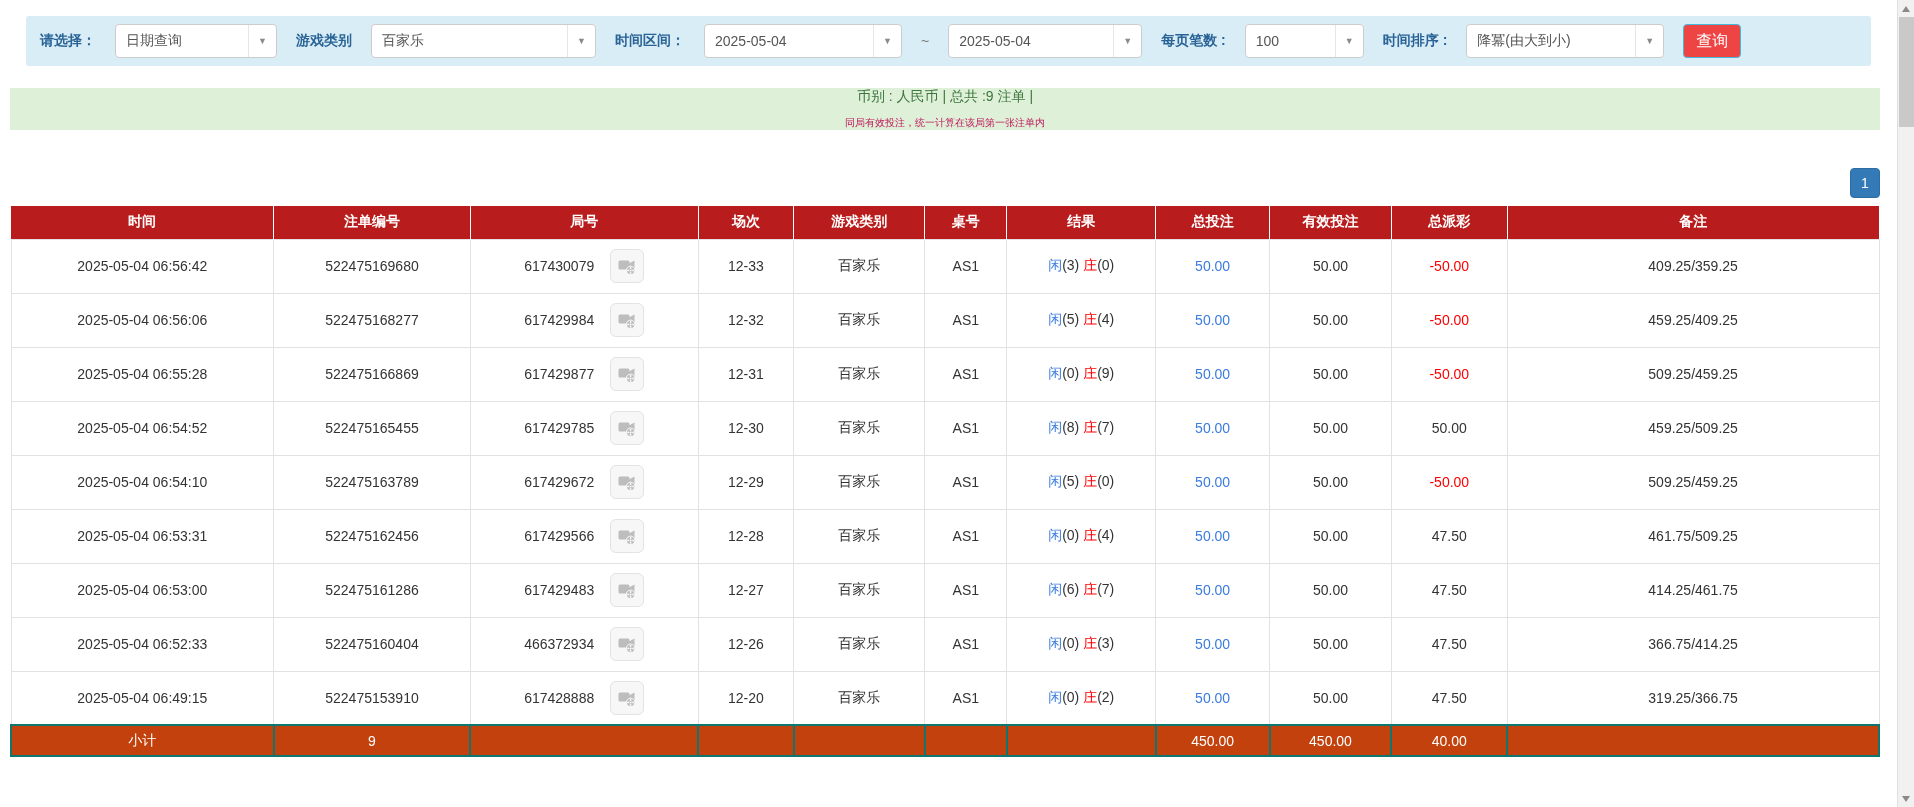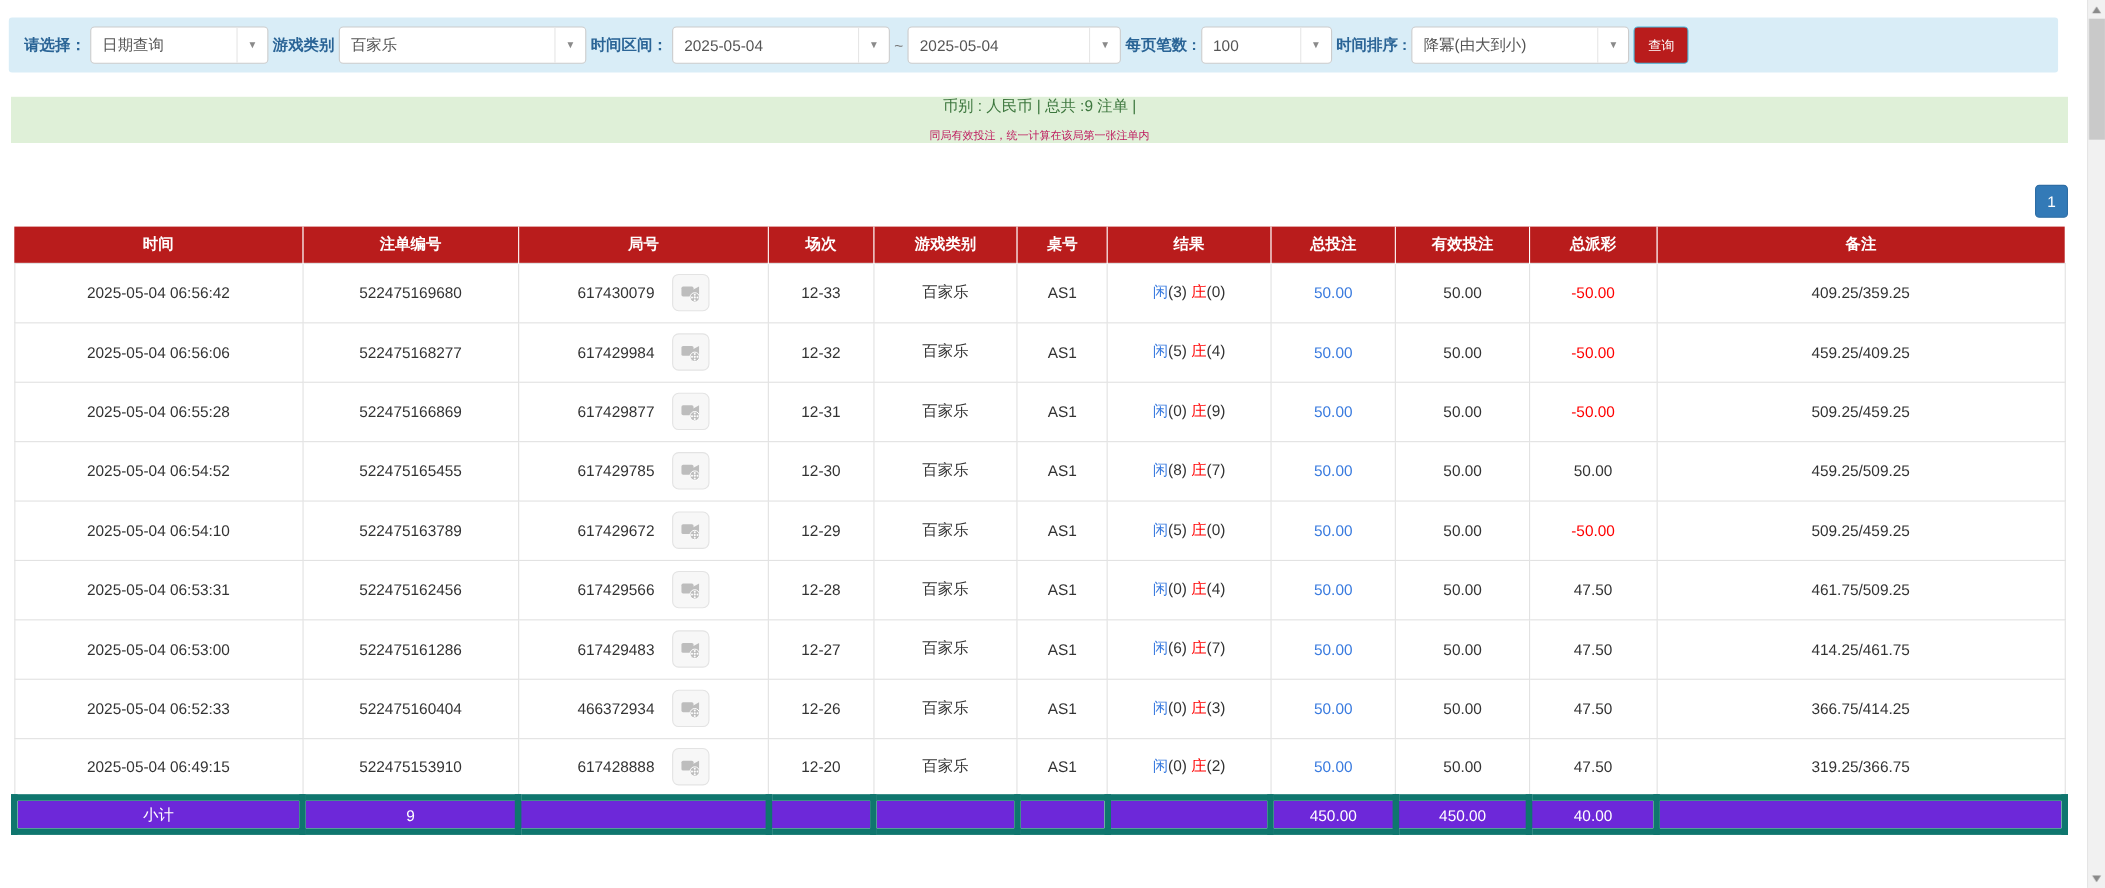--- a/index.html
+++ b/index.html
@@ -2,48 +2,48 @@
 <html><head>
 <meta charset="utf-8">
 <style>
   * { box-sizing: border-box; margin: 0; padding: 0; }
   html,body { background:#fff; font-family:"Liberation Sans", sans-serif; }
   body { min-height:807px; position:relative; }
   .page { margin-right:17px; padding-bottom:6px; }
 
   
   .filter-bar {
-    margin:16px 26px 0 8px;
+    margin:16px 26px 0 26px;
     background:#d9edf7;
     border-radius:3px;
     height:50px;
     display:flex;
     align-items:center;
-    gap:4px;
+    gap:19px;
     padding:0 14px;
     white-space:nowrap;
   }
   .flabel { color:#2a6496; font-weight:bold; font-size:14px; }
   .tilde { color:#777; font-size:14px; }
   .sel {
     background:#fff;
     border:1px solid #ccc;
     border-radius:4px;
     height:34px;
     display:flex;
     align-items:center;
     cursor:pointer;
   }
   .sel .val { flex:1; padding:0 10px; font-size:14px; color:#555; overflow:hidden; }
   .sel .caret { width:28px; align-self:stretch; border-left:1px solid #e6e6e6;
     display:flex; align-items:center; justify-content:center; color:#8a8a8a; font-size:9px; }
   .w162{width:162px} .w225{width:225px} .w198{width:198px} .w194{width:194px} .w119{width:119px}
   .btn-search {
-    background:#b91c1c; border:1px solid #46b8da; color:#fff;
-    font-size:12px; height:34px; padding:0 12px; border-radius:4px; cursor:pointer;
+    background:#ef4444; border:1px solid #46b8da; color:#fff;
+    font-size:16px; height:34px; padding:0 12px; border-radius:4px; cursor:pointer;
   }
 
   
   .summary-bar {
     margin:22px 17px 0 10px;
     background:#dff0d8;
     height:42px;
     display:flex;
     align-items:center;
     justify-content:space-between;
@@ -90,21 +90,21 @@
   .icon-btn {
     width:34px; height:34px; background:#f7f7f7; border:1px solid #e3e3e3;
     border-radius:6px; display:flex; align-items:center; justify-content:center; cursor:pointer;
   }
   .lbl-player { color:#3a7bdf; }
   .lbl-banker { color:#ff0000; }
   .total-bet-link { color:#3a7bdf; cursor:pointer; }
   td.payout.neg { color:#ff0000; }
 
   tr.totals td {
-    background:#6d28d9; color:#fff; height:31px; border:6px solid #0f766e; font-size:14px;
+    background:#c2410c; color:#fff; height:31px; border:2px solid #0f766e; font-size:14px;
   }
 
   
   .scrollbar {
     position:fixed; top:0; right:0; bottom:0; width:17px;
     background:#f1f1f1; border-left:1px solid #e0e0e0;
   }
   .sb-arrow {
     height:17px; display:flex; align-items:center; justify-content:center;
   }

